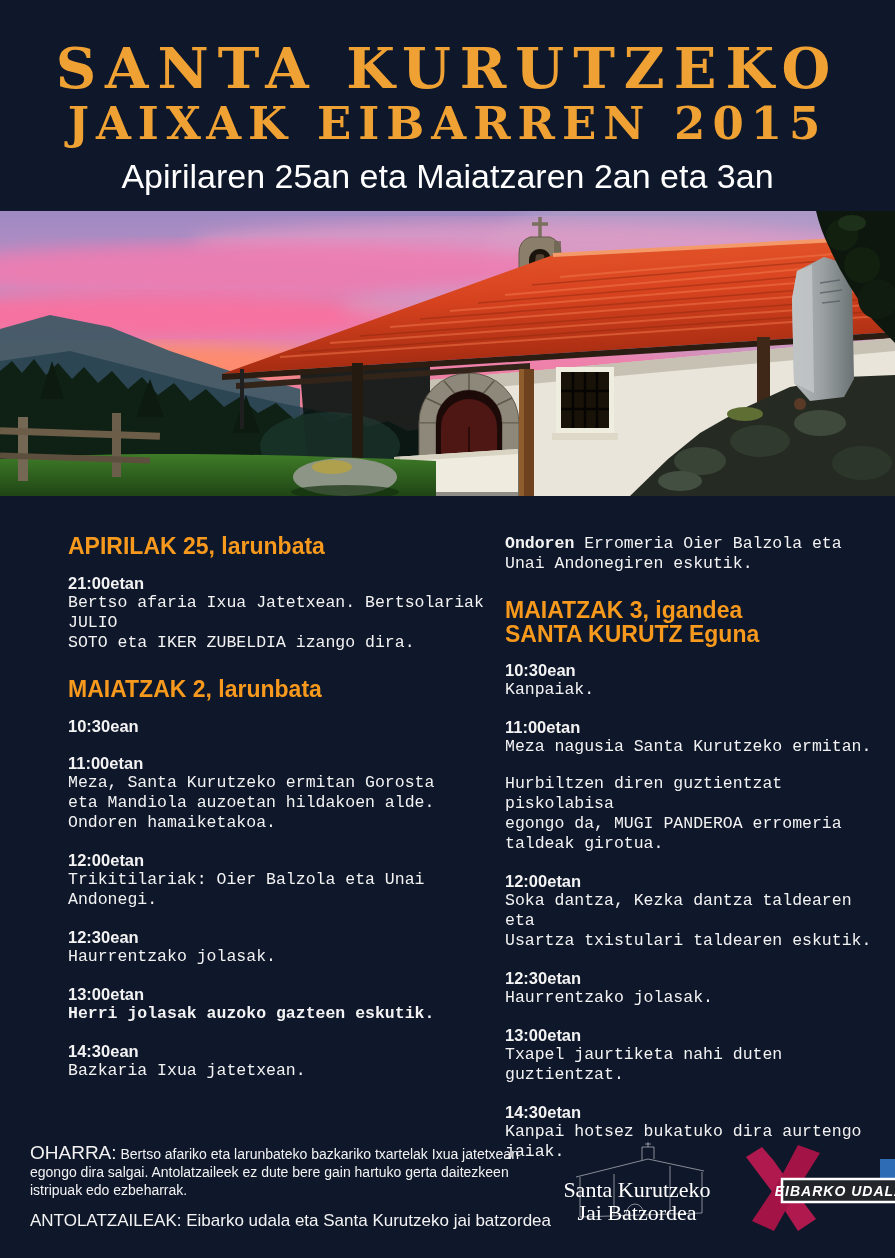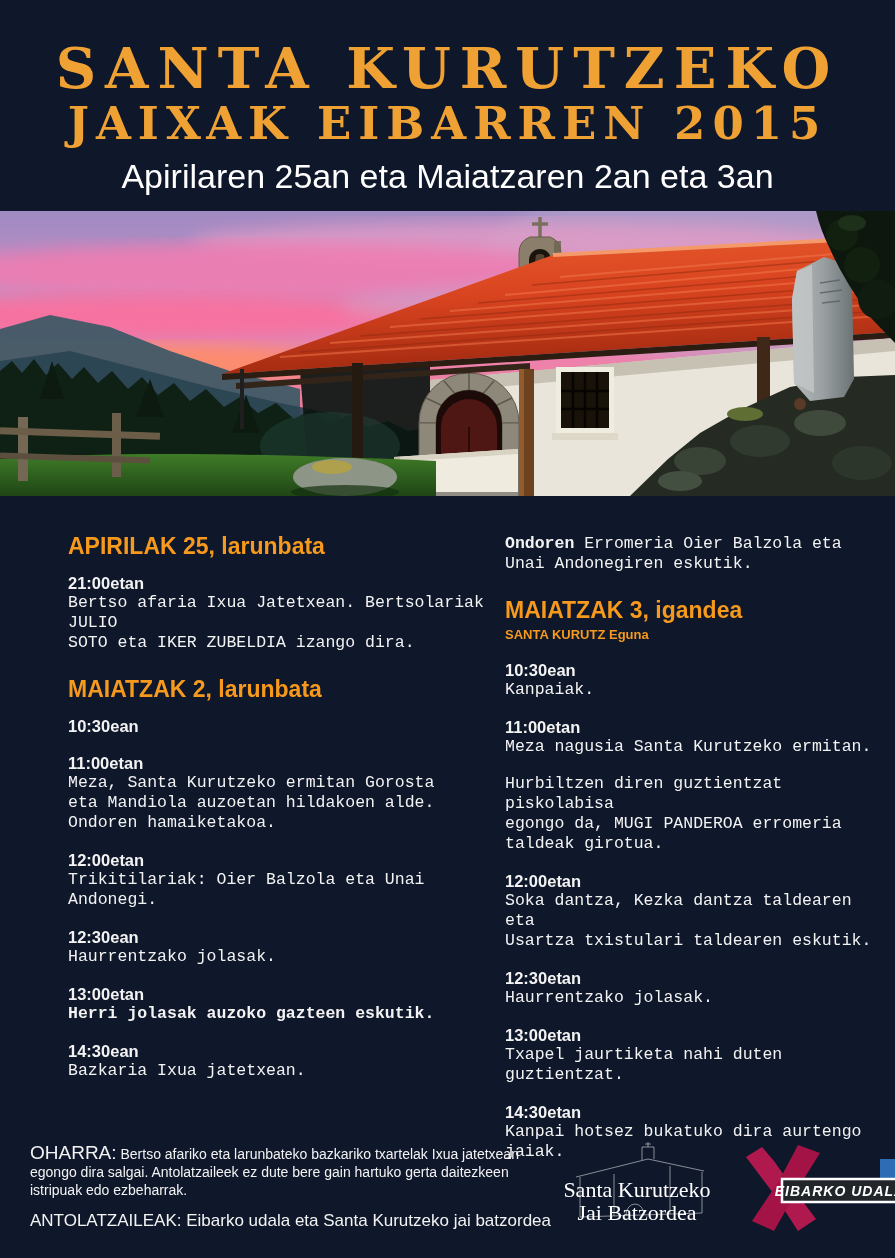--- a/index.html
+++ b/index.html
@@ -17,21 +17,21 @@
 
   
   .photo{width:895px;height:285px;display:block;}
 
   
   .sched{display:grid;grid-template-columns:437px 1fr;padding:38px 20px 0 68px;}
   .h{color:#f6991c;font-weight:bold;font-size:23px;line-height:25px;margin:24px 0 14px;}
   .h.first{margin-top:0;}
   .hblock{margin:24px 0 14px;}
   .hblock .h{margin:0;}
-  .subh{color:#f6991c;font-weight:bold;font-size:13px;line-height:23px;}
+  .subh{color:#f6991c;font-weight:bold;font-size:23px;line-height:23px;}
   .event,.para{font-size:16.5px;line-height:20px;margin-bottom:17px;}
   .time{font-weight:bold;}
   .desc,.para,.lead{white-space:pre-line;font-family:Liberation Mono, monospace;}
   .desc.bold{font-weight:bold;}
   .lead{font-size:16.5px;line-height:20px;margin-bottom:24px;}
   .lead b{font-weight:bold;}
 
   
   .footer{position:absolute;left:0;right:0;bottom:7px;height:122px;
           display:flex;align-items:center;padding:0 14px 6px 30px;box-sizing:border-box;}

